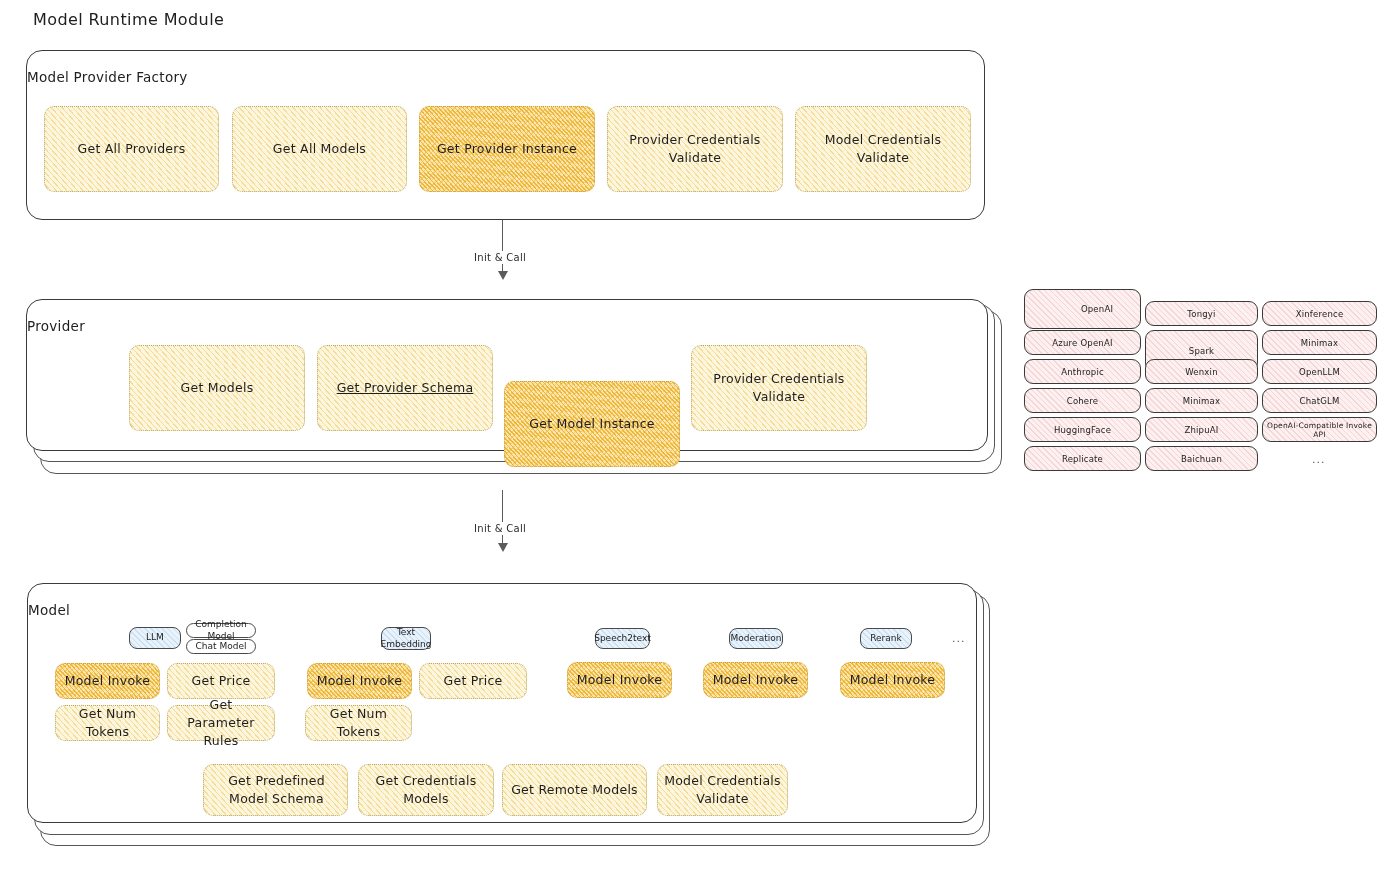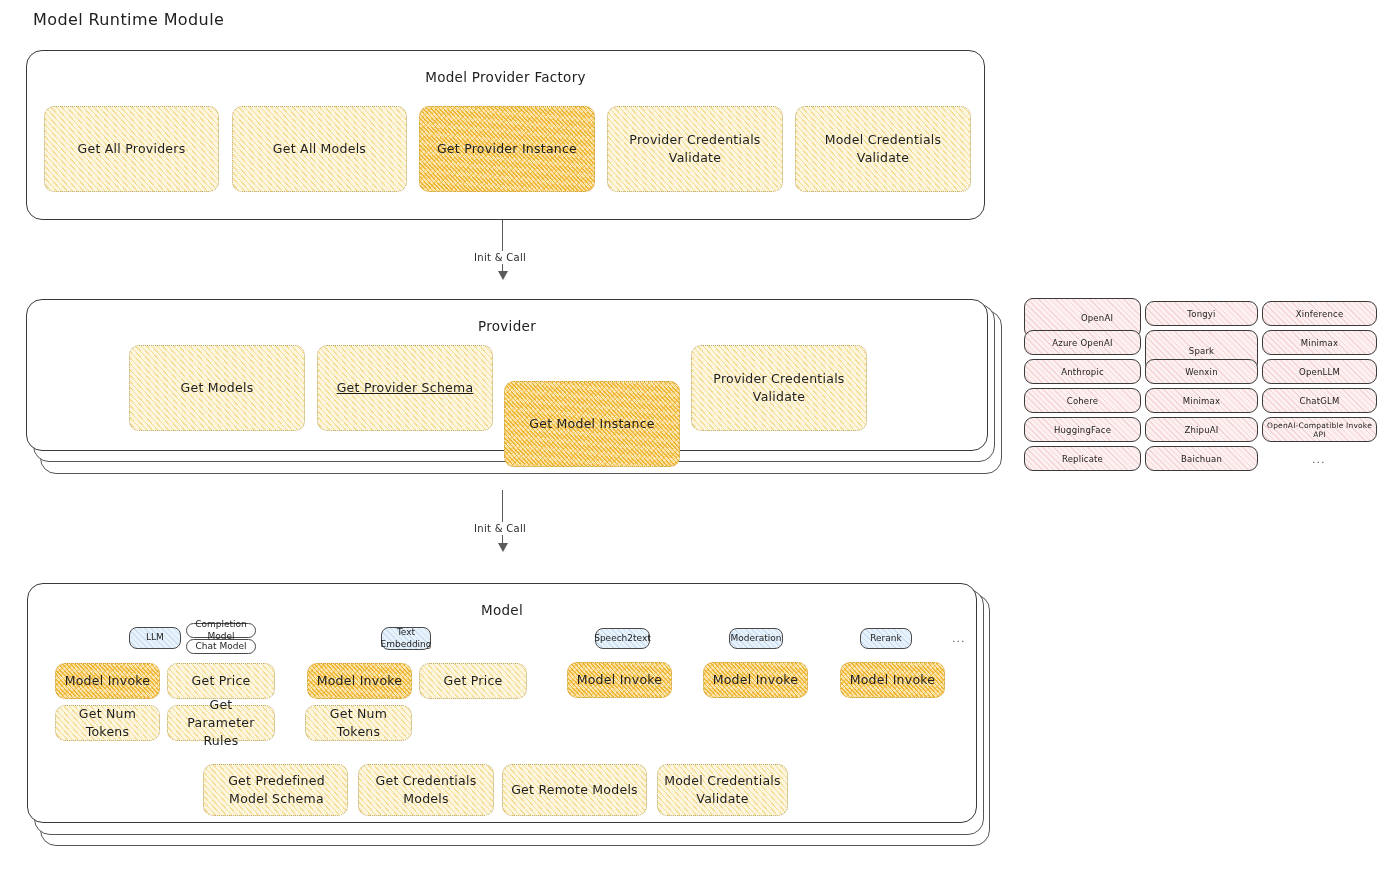--- a/index.html
+++ b/index.html
@@ -23,21 +23,21 @@
 
   
   .container {
     position: absolute;
     background: #ffffff;
     border: 1.3px solid #3a3a3a;
     border-radius: 16px;
   }
   .container-title {
     position: absolute; left: 0; right: 0; top: 18px;
-    text-align: center; font-size: 13.5px; color: #1e1e1e;
+    font-size: 13.5px; color: #1e1e1e;
     letter-spacing: .3px;
   }
   
   .stack-layer {
     position: absolute;
     background: #ffffff;
     border: 1.1px solid #565656;
     border-radius: 16px;
   }
 
@@ -145,21 +145,21 @@
   <div class="stack-layer" style="left:33px; top:304px; width:962px; height:158px;"></div>
   <div class="container" style="left:26px; top:299px; width:962px; height:152px;">
     <div class="container-title">Provider</div>
   </div>
 
   <div class="node" style="left:129px; top:345px; width:176px; height:86px;">Get Models</div>
   <div class="node" style="left:317px; top:345px; width:176px; height:86px;text-decoration:underline;">Get Provider Schema</div>
   <div class="node strong" style="left:504px; top:345px; width:176px; height:86px;margin-top:36px;">Get Model Instance</div>
   <div class="node" style="left:691px; top:345px; width:176px; height:86px;">Provider Credentials Validate</div>
 
-  <div class="chip" style="left:1024px; top:298px; width:117px; height:40px;padding-left:32px;">OpenAI</div>
+  <div class="chip" style="left:1024px; top:289px; width:117px; height:40px;padding-left:32px;">OpenAI</div>
   <div class="chip" style="left:1024px; top:330px; width:117px; height:25px;">Azure OpenAI</div>
   <div class="chip" style="left:1024px; top:359px; width:117px; height:25px;">Anthropic</div>
   <div class="chip" style="left:1024px; top:388px; width:117px; height:25px;">Cohere</div>
   <div class="chip" style="left:1024px; top:417px; width:117px; height:25px;">HuggingFace</div>
   <div class="chip" style="left:1024px; top:446px; width:117px; height:25px;">Replicate</div>
 
   <div class="chip" style="left:1145px; top:301px; width:113px; height:25px;">Tongyi</div>
   <div class="chip" style="left:1145px; top:330px; width:113px; height:42px;">Spark</div>
   <div class="chip" style="left:1145px; top:359px; width:113px; height:25px;">Wenxin</div>
   <div class="chip" style="left:1145px; top:388px; width:113px; height:25px;">Minimax</div>

